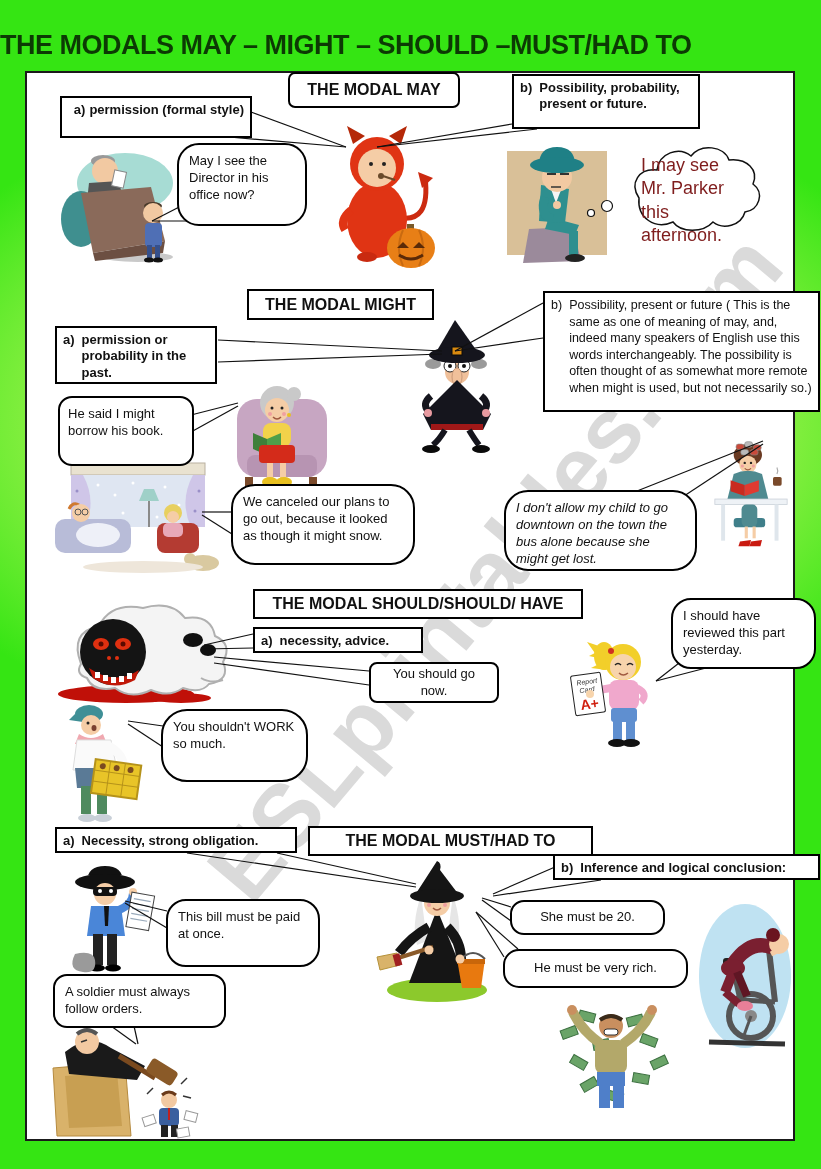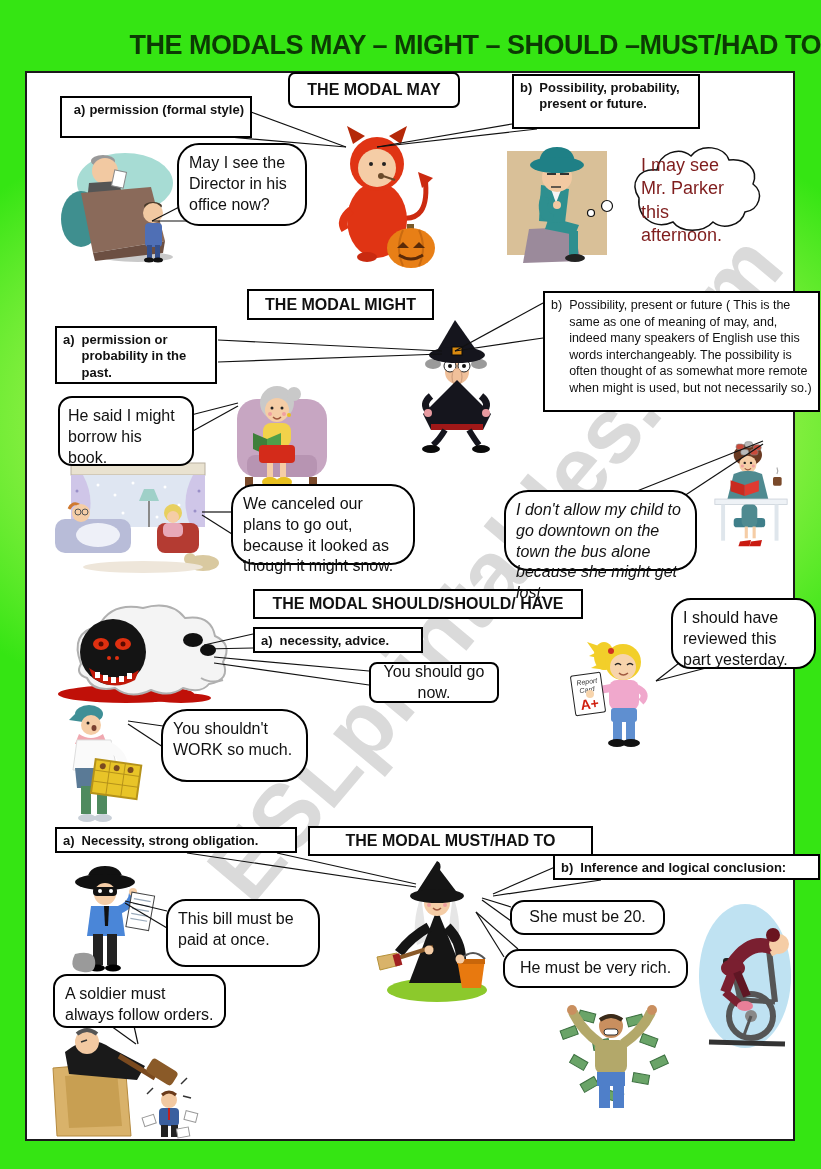--- a/index.html
+++ b/index.html
@@ -3,21 +3,21 @@
 <meta charset="utf-8">
 <style>
   html,body{margin:0;padding:0;}
   body{
     width:821px;height:1169px;overflow:hidden;position:relative;
     font-family:"Liberation Sans",sans-serif;
     background:#35e513;
     background-image:radial-gradient(560px 340px at 50% 36%, #f8ffcf 0%, #baf55e 45%, #35e513 100%);
   }
   .page-title{
-    position:absolute;left:0;top:30px;width:100%;text-align:right;
+    position:absolute;left:0;top:30px;width:100%;text-align:left;
     font-size:27px;font-weight:bold;letter-spacing:-0.5px;color:#0c3a04;z-index:5;
   }
   .page{
     position:absolute;left:25px;top:71px;width:770px;height:1070px;
     background:#fff;border:2px solid #1a1a1a;box-sizing:border-box;z-index:0;
   }
   .watermark{
     position:absolute;left:55px;top:515px;width:880px;text-align:center;
     transform:rotate(-50deg);transform-origin:center;
     font-size:92px;font-weight:bold;color:#a8a8a8;opacity:0.42;z-index:1;
@@ -33,21 +33,21 @@
     position:absolute;background:#fff;border:2px solid #000;box-sizing:border-box;
     font-weight:bold;font-size:13px;line-height:1.25;padding:4px 6px;
     display:flex;align-items:flex-start;z-index:4;color:#111;
   }
   .note .mk{flex:0 0 auto;margin-right:7px;}
   .note.centered{display:block;text-align:right;}
   .note.centered .mk{margin-right:4px;}
   .note.plain{font-weight:normal;font-size:12.5px;line-height:1.32;}
   .bubble{
     position:absolute;background:#fff;border:2px solid #000;box-sizing:border-box;
-    font-size:16px;line-height:1.3;padding:8px 10px;border-radius:18px;z-index:4;color:#111;
+    font-size:13px;line-height:1.3;padding:8px 10px;border-radius:18px;z-index:4;color:#111;
   }
   .bubble.ctr{display:flex;align-items:center;justify-content:center;text-align:center;}
   .cloud{position:absolute;z-index:4;}
   .cloud svg{position:absolute;left:0;top:0;}
   .cloud .cloud-text{
     position:absolute;left:22px;top:16px;width:108px;font-size:18px;line-height:1.3;color:#7f1d1d;
   }
   .ill{position:absolute;z-index:2;}
   .ill svg{display:block;width:100%;height:100%;}
 

